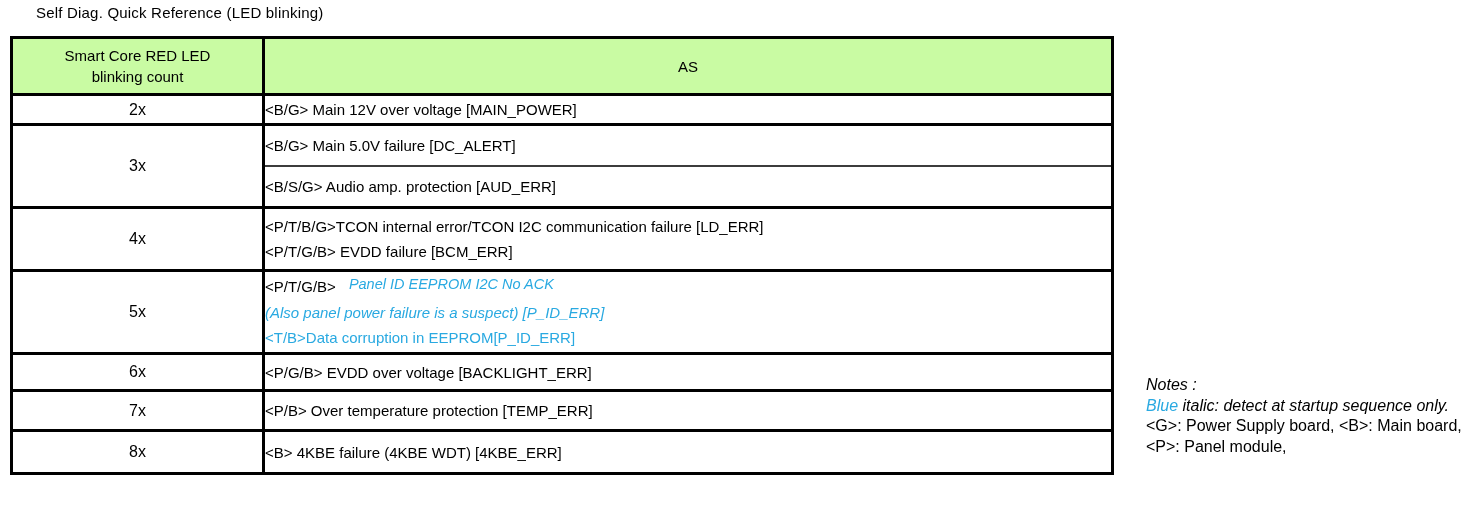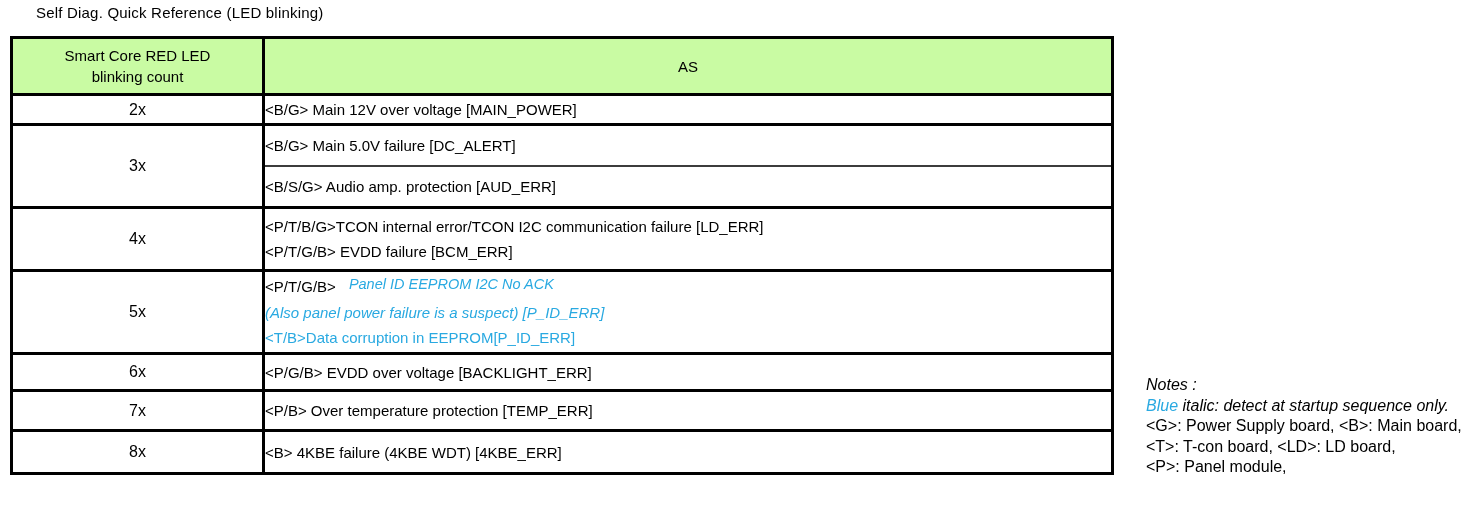--- a/index.html
+++ b/index.html
@@ -150,15 +150,14 @@
   </tr>
 </tbody>
   </table>
 
 <div class="notes">
   <div class="it">Notes :</div>
   <div>
     <span class="it blue-plain">Blue</span><span class="it"> italic: detect at startup sequence only.</span>
   </div>
   <div>&lt;G&gt;: Power Supply board, &lt;B&gt;: Main board,</div>
-  <div>&lt;T&gt;: T-con board, &lt;LD&gt;: LD board,</div>
   <div>&lt;P&gt;: Panel module,</div>
 </div>
 
 </body></html>

